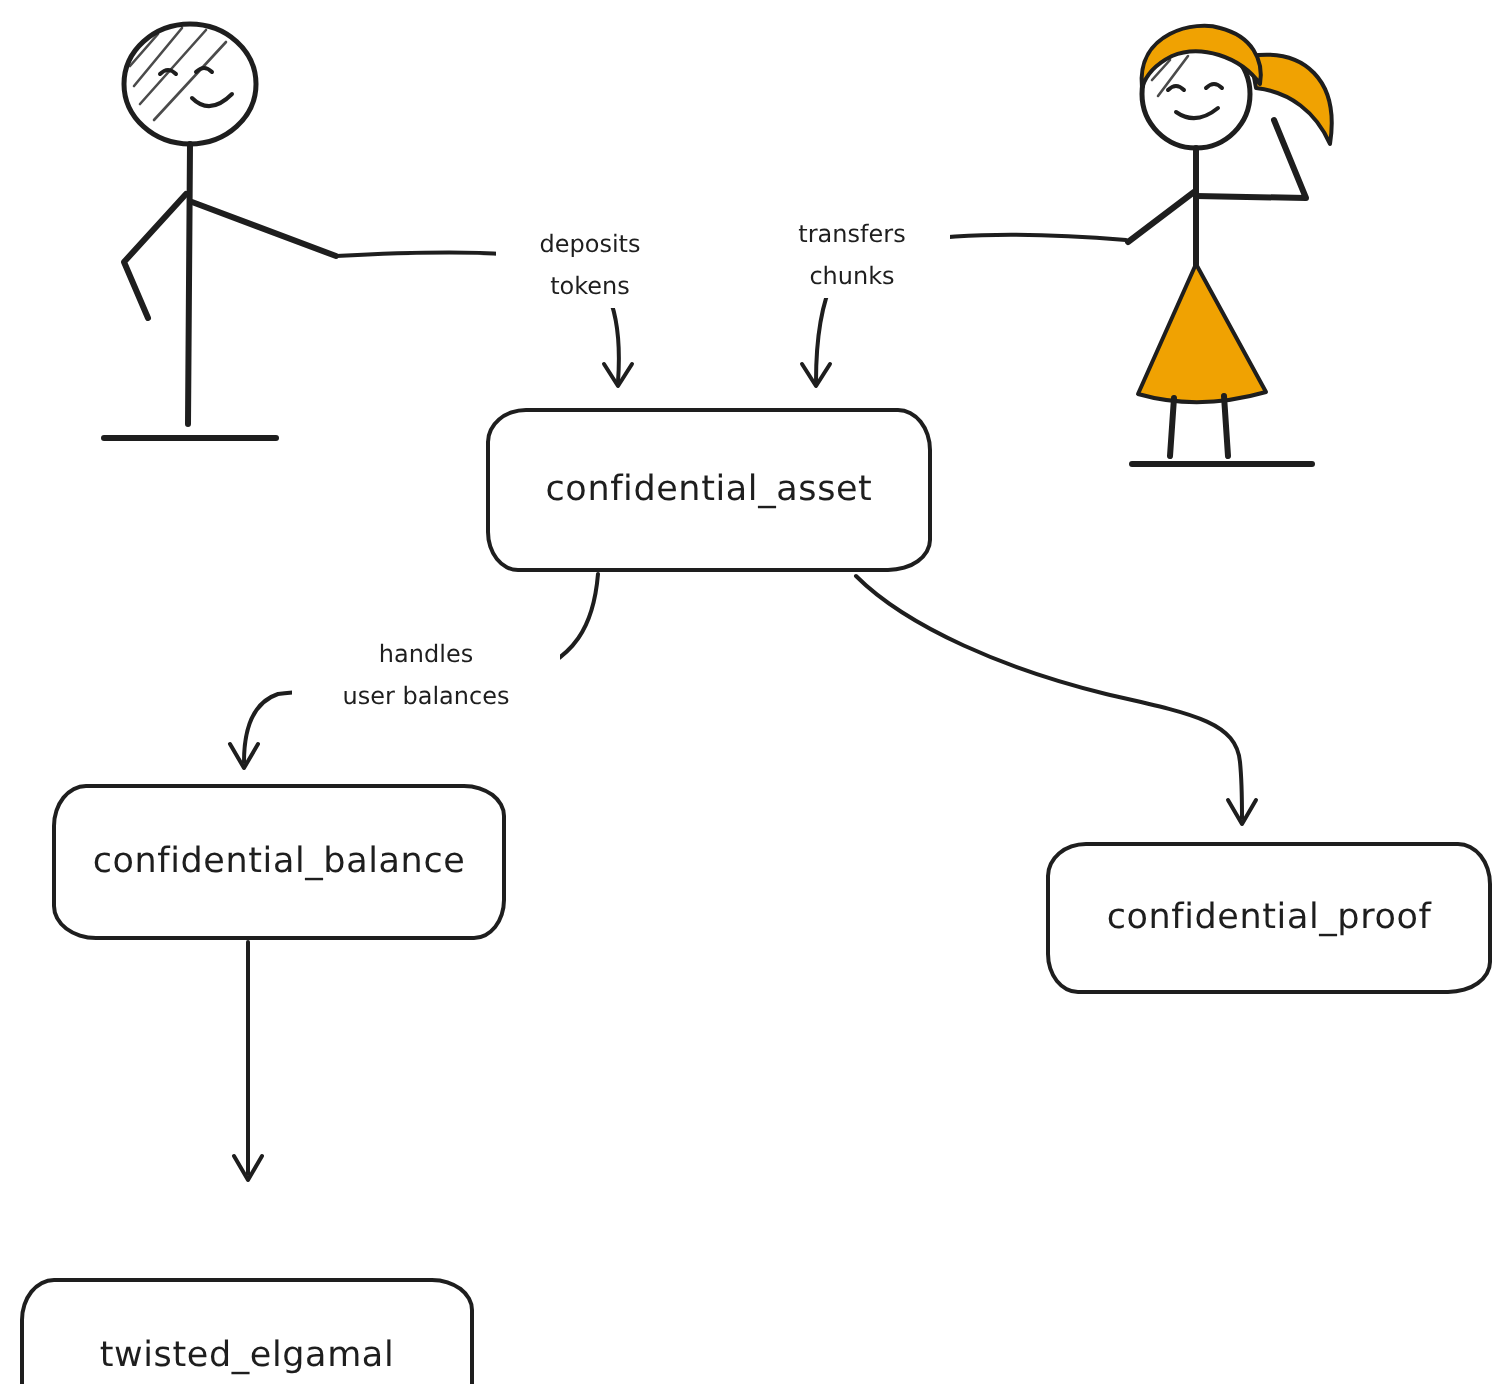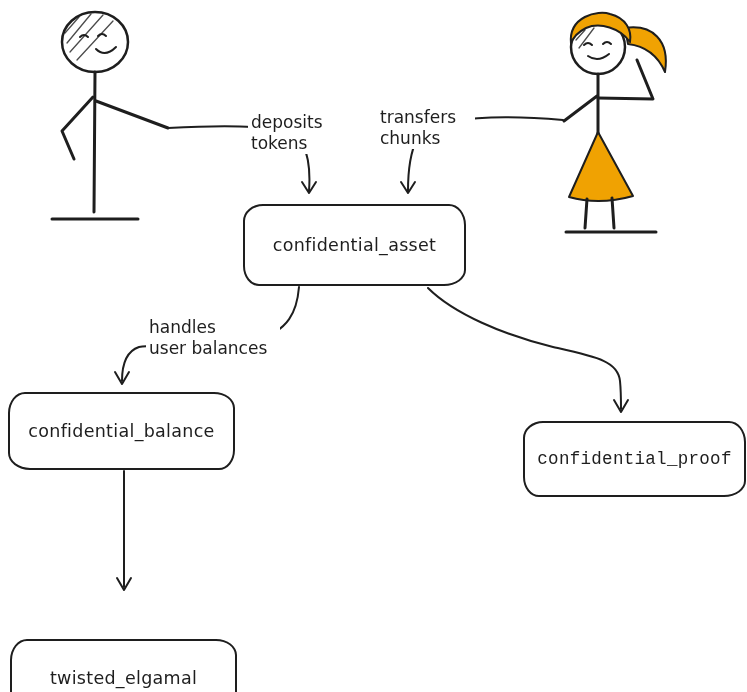--- a/index.html
+++ b/index.html
@@ -27,21 +27,21 @@
     background: var(--background, #ffffff);
     border: 2.5px solid var(--ink, #1e1e1e);
     display: flex; align-items: center; justify-content: center;
     font-size: 17.5px; letter-spacing: .3px;
   }
   .r1 { border-radius: 20px 17px 22px 16px / 17px 21px 16px 20px; margin-left: 11px; }
   .r2 { border-radius: 17px 21px 16px 22px / 21px 16px 20px 17px; }
   .edge-label {
     position: absolute; z-index: 3;
     background: var(--background, #ffffff);
-    text-align: left; font-size: 17px; line-height: 21px;
+    text-align: center; font-size: 12px; line-height: 21px;
     white-space: pre-line; padding: 0 3px;
   }
 </style>
 </head>
 <body>
 
 <div class="canvas">
 
   <svg class="drawing" width="747" height="692" viewBox="0 0 747 692">
 
@@ -86,25 +86,25 @@
 
       <path class="stroke w2" d="M124 471 L124 587"></path>
       <path class="stroke w2" d="M117 578 L124 590 L131 578"></path>
     </g>
   </svg>
 
   <div class="node r1" style="left:232px; top:204px; width:219px; height:78px;">
     <span>confidential_asset</span>
   </div>
 
-  <div class="node r2" style="left:8px; top:392px; width:223px; height:74px;">
+  <div class="node r2" style="left:26px; top:392px; width:223px; height:74px;">
     <span>confidential_balance</span>
   </div>
 
-  <div class="node r1" style="left:512px; top:421px; width:219px; height:72px;font-family:Liberation Mono, monospace;">
+  <div class="node r1" style="left:512px; top:421px; width:219px; height:72px;">
     <span>confidential_proof</span>
   </div>
 
   <div class="node r2" style="left:10px; top:597px; width:223px; height:74px;margin-top:42px;">
     <span>twisted_elgamal</span>
   </div>
 
   <div class="edge-label" style="left:248px; top:112px; width:88px;">deposits
 tokens</div>
 

